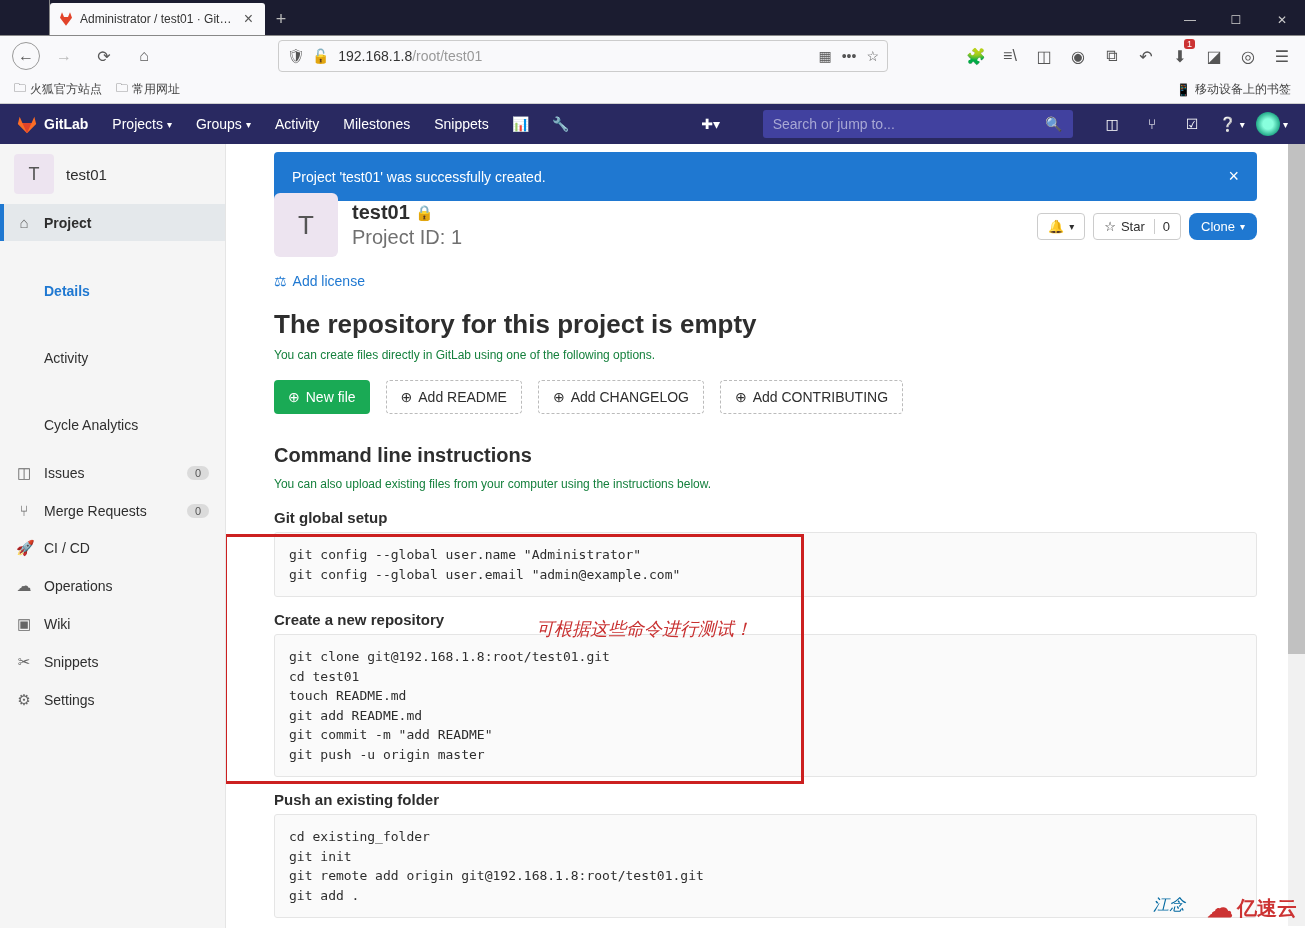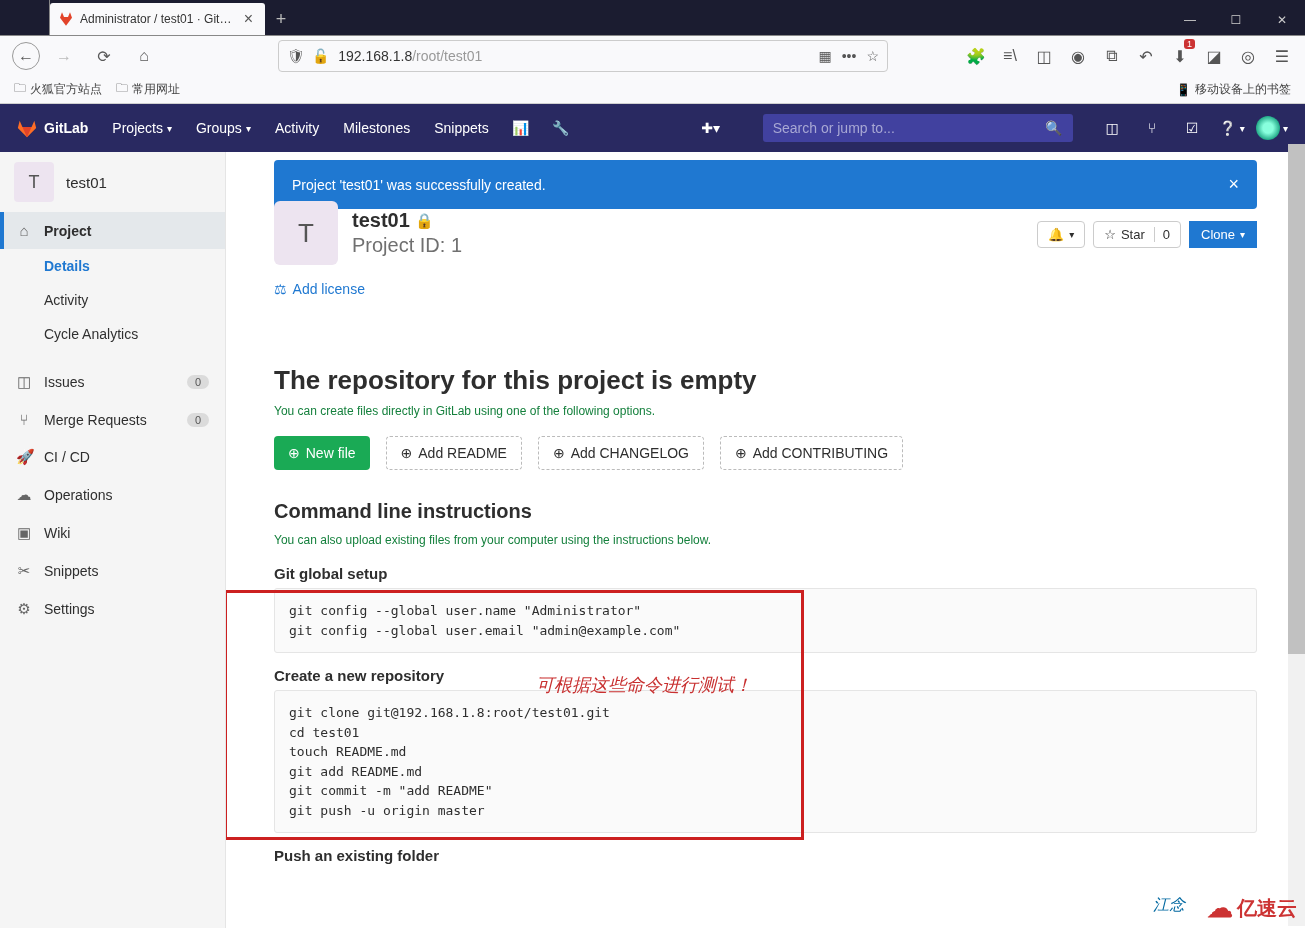--- a/index.html
+++ b/index.html
@@ -30,21 +30,21 @@
 .toolbar-right { margin-left: auto; display: flex; gap: 12px; align-items: center; }
 .toolbar-right > div { width: 22px; height: 22px; display: flex; align-items: center; justify-content: center; color: #555; }
 .badge-icon { position: relative; }
 .badge-icon .bn { position: absolute; top: -6px; right: -4px; background: #c33; color: #fff; font-size: 9px; border-radius: 3px; padding: 0 3px; }
 
 .bookmark-bar { height: 28px; background: #f9f9fb; border-bottom: 1px solid #d0d0d0; display: flex; align-items: center; padding: 0 14px; font-size: 12px; color: #444; gap: 14px; }
 .bookmark-item { display: flex; align-items: center; gap: 4px; }
 .bm-right { margin-left: auto; display: flex; align-items: center; gap: 4px; }
 
 
-.gl-header { height: 48px; background: #292961; display: flex; align-items: center; padding: 0 16px; color: #fff; font-size: 14px; gap: 4px; }
+.gl-header { height: 40px; background: #292961; display: flex; align-items: center; padding: 0 16px; color: #fff; font-size: 14px; gap: 4px; }
 .gl-logo { display: flex; align-items: center; gap: 6px; font-weight: 600; margin-right: 10px; }
 .gl-logo svg { width: 22px; height: 22px; }
 .gl-menu-item { padding: 0 10px; display: flex; align-items: center; gap: 4px; height: 40px; cursor: pointer; }
 .gl-menu-item .chev { font-size: 10px; }
 .gl-icon-btn { width: 36px; height: 40px; display: flex; align-items: center; justify-content: center; cursor: pointer; }
 .gl-search { flex: 0 0 310px; margin-left: 30px; height: 28px; background: #41419f; border-radius: 3px; display: flex; align-items: center; padding: 0 10px; color: #a8a8d4; font-size: 14px; }
 .gl-search input { background: transparent; border: none; outline: none; color: #fff; flex: 1; font-size: 14px; }
 .gl-search input::placeholder { color: #a8a8d4; }
 .gl-right { margin-left: auto; display: flex; align-items: center; gap: 6px; }
 .gl-right > div { width: 34px; display: flex; align-items: center; justify-content: center; gap: 3px; }
@@ -52,43 +52,43 @@
 
 
 .main-layout { display: flex; height: 784px; }
 .sidebar { width: 226px; background: #f5f5f5; border-right: 1px solid #e5e5e5; overflow-y: auto; }
 .sb-project { display: flex; align-items: center; gap: 12px; padding: 10px 14px; }
 .sb-project .pavatar { width: 40px; height: 40px; background: #ede4f0; border-radius: 4px; display: flex; align-items: center; justify-content: center; font-size: 18px; color: #555; }
 .sb-project .pname { font-size: 15px; color: #2e2e2e; }
 .sb-item { display: flex; align-items: center; gap: 12px; padding: 10px 16px; font-size: 14px; color: #2e2e2e; cursor: pointer; }
 .sb-item.active { background: #e4e8eb; font-weight: 600; box-shadow: inset 4px 0 #1f78d1; }
 .sb-item .icon { width: 16px; text-align: center; color: #666; font-size: 15px; }
-.sb-sub { padding: 9px 16px 9px 44px; font-size: 14px; color: #303030; cursor: pointer; }
+.sb-sub { padding: 9px 16px 9px 44px; font-size: 14px; color: #303030; cursor: pointer; margin-top: 33px; }
 .sb-sub.selected { font-weight: 600; color: #1f78d1; }
 .sb-badge { margin-left: auto; background: #dbdbdb; color: #555; border-radius: 10px; font-size: 11px; padding: 1px 8px; }
 
 .content { flex: 1; overflow-y: auto; padding: 0; }
 .alert-banner { margin: 8px 48px 12px 48px; background: #1f78d1; color: #fff; border-radius: 4px; padding: 14px 18px; display: flex; align-items: center; font-size: 14px; }
 .alert-banner .x { margin-left: auto; font-size: 18px; cursor: pointer; }
 .proj-head-row { padding: 0 48px; display: flex; align-items: flex-start; gap: 14px; }
 .proj-head-row .pavatar2 { width: 64px; height: 64px; background: #ede4f0; border-radius: 6px; display: flex; align-items: center; justify-content: center; font-size: 26px; color: #555; margin-top: -20px; margin-bottom: 10px; }
 .proj-title-block { margin-top: -12px; }
 .proj-title { font-size: 20px; font-weight: 600; color: #2e2e2e; display: flex; align-items: center; gap: 6px; }
 .proj-title .priv { color: #919191; font-size: 15px; }
 .proj-id { font-size: 20px; color: #707070; margin-top: 2px; }
 .proj-actions { margin-left: auto; display: flex; gap: 8px; }
 .btn-outline { border: 1px solid #ccc; background: #fff; border-radius: 4px; padding: 5px 10px; font-size: 13px; color: #2e2e2e; display: flex; align-items: center; gap: 5px; cursor: pointer; }
 .btn-outline .count { border-left: 1px solid #ccc; padding-left: 8px; margin-left: 4px; }
-.btn-blue { background: #1f78d1; color: #fff; border: none; border-radius: 0; padding: 6px 12px; font-size: 13px; display: flex; align-items: center; gap: 5px; cursor: pointer; }
+.btn-blue { background: #1f78d1; color: #fff; border: none; border-radius: 8px; padding: 6px 12px; font-size: 13px; display: flex; align-items: center; gap: 5px; cursor: pointer; }
 .btn-green { background: #1aaa55; color: #fff; border: none; border-radius: 4px; padding: 8px 14px; font-size: 14px; display: flex; align-items: center; gap: 6px; cursor: pointer; }
 .btn-dashed { border: 1px dashed #bbb; background: #fff; border-radius: 4px; padding: 8px 14px; font-size: 14px; color: #2e2e2e; display: flex; align-items: center; gap: 6px; cursor: pointer; }
 
 .license-link { padding: 6px 48px 20px; display: flex; gap: 6px; color: #1f78d1; font-size: 14px; align-items: center; cursor: pointer; }
 .main-body { padding: 0 48px 40px; }
-.h2 { font-size: 26px; font-weight: 600; color: #2e2e2e; margin-bottom: 8px; margin-top: 48px; }
+.h2 { font-size: 26px; font-weight: 600; color: #2e2e2e; margin-bottom: 8px; }
 .sub-t { font-size: 12px; color: #15803d; margin-bottom: 18px; }
 .action-row { display: flex; gap: 16px; margin-bottom: 30px; }
 .h3 { font-size: 20px; font-weight: 600; color: #2e2e2e; margin: 14px 0 10px; }
 .h5 { font-size: 15px; font-weight: 600; color: #2e2e2e; margin: 14px 0 6px; }
 .codeblock { background: #fafafa; border: 1px solid #e5e5e5; border-radius: 3px; padding: 12px 14px; font-family: "Consolas", monospace; font-size: 13px; color: #2e2e2e; white-space: pre; line-height: 1.5; }
 .annotate { color: #c83030; font-style: italic; font-family: serif; font-size: 18px; position: absolute; }
 .redbox { border: 3px solid #cc2020; position: absolute; pointer-events: none; }
 .scrollbar-fake { position: absolute; right: 0; top: 144px; width: 17px; height: 782px; background: #f1f1f1; }
 .scrollbar-thumb { background: #c1c1c1; width: 17px; height: 510px; }
 .watermark { position: absolute; right: 8px; bottom: 4px; font-size: 20px; color: #c33; font-weight: 700; display: flex; align-items: center; gap: 4px; }
@@ -310,20 +310,24 @@
 
       <div class="h5">Create a new repository</div>
       <div class="codeblock">git clone git@192.168.1.8:root/test01.git
 cd test01
 touch README.md
 git add README.md
 git commit -m "add README"
 git push -u origin master</div>
 
       <div class="h5">Push an existing folder</div>
+      <div class="codeblock">cd existing_folder
+git init
+git remote add origin git@192.168.1.8:root/test01.git
+git add .</div>
 
       <div class="annotate" style="left:310px; top:308px;">可根据这些命令进行测试！</div>
       <div class="redbox" style="left:-2px; top:225px; width:580px; height:250px;"></div>
     </div>
   </div>
 </div>
 
 <div class="scrollbar-fake">
     <div class="scrollbar-thumb"></div>
   </div>

